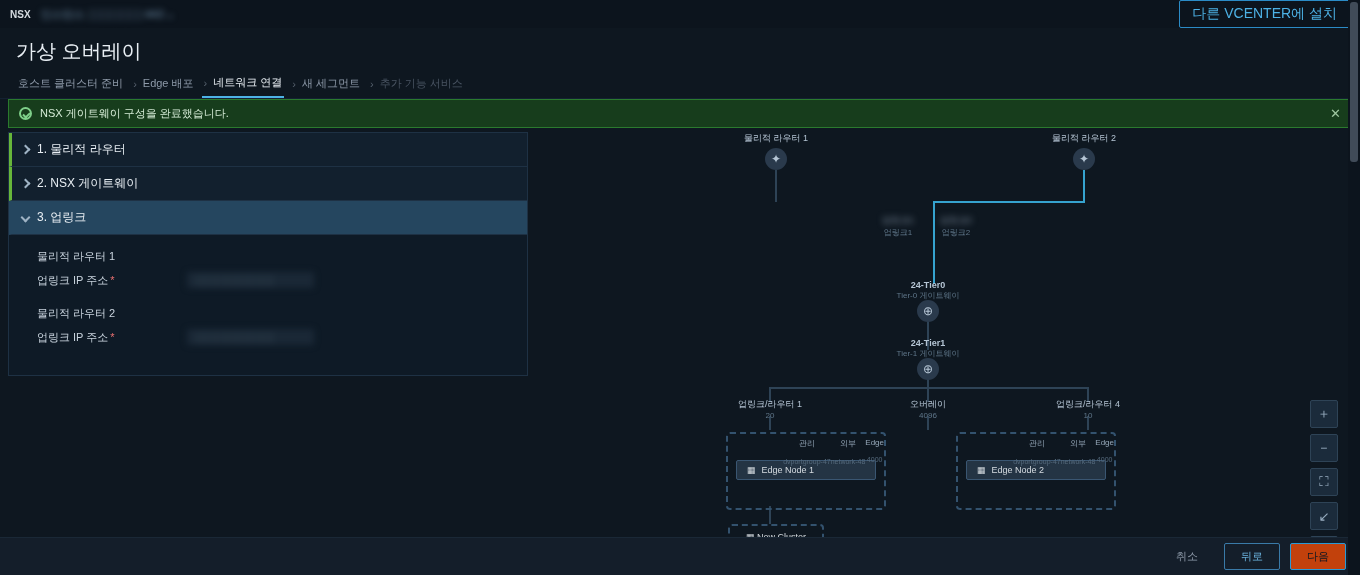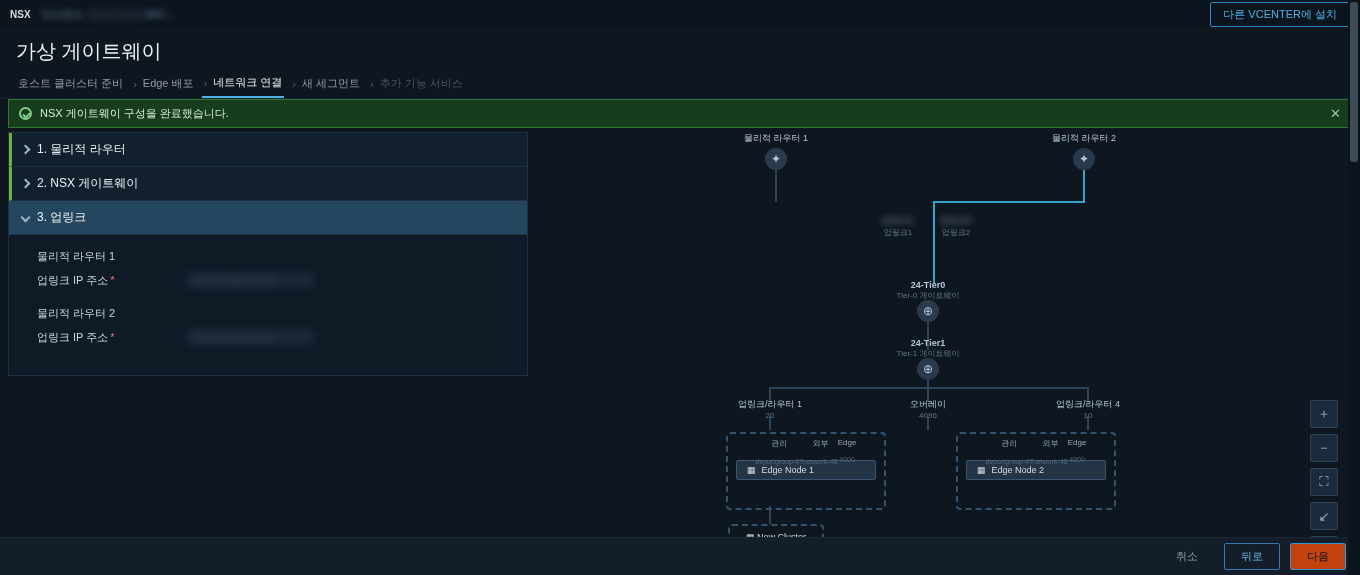--- a/index.html
+++ b/index.html
@@ -3,21 +3,21 @@
 <meta charset="utf-8">
 <style>
   html,body{margin:0;padding:0;height:100%;font-family:"Segoe UI",Arial,sans-serif;font-size:12px;color:#d5dbe0;background:#161b24;}
   *{box-sizing:border-box;}
   .shell{width:1360px;height:575px;position:relative;background:#0e1720;overflow:hidden;}
   
   .topbar{height:28px;padding:0 10px;display:flex;align-items:center;color:#8e9aa9;background:#0c141d;}
   .topbar .brand{color:#d5dbe0;font-weight:600;font-size:10px;margin-right:10px;}
   .topbar .instance{color:#6d8da8;font-size:11px;}
   .topbar .chev{margin-left:2px;}
-  .install-btn{margin-left:auto;border:1px solid #2b8bc6;color:#4db2e6;padding:4px 12px;font-size:11px;border-radius:2px;background:transparent;cursor:pointer;}
+  .install-btn{margin-left:auto;border:1px solid #2b8bc6;color:#4db2e6;padding:4px 12px;font-size:14px;border-radius:2px;background:transparent;cursor:pointer;}
   
   .titlebar{padding:10px 16px 4px;font-size:20px;color:#e9eff4;}
   
   .steptabs{display:flex;align-items:center;gap:6px;padding:0 16px;height:30px;border-bottom:1px solid #132131;}
   .step{display:flex;align-items:center;color:#8e9aa9;font-size:11px;gap:6px;padding:6px 2px;cursor:pointer;}
   .step .gt{color:#56616d;}
   .step.active{color:#e9eff4;border-bottom:2px solid #4db2e6;}
   .step.disabled{color:#495462;cursor:default;}
   
   .banner{display:flex;align-items:center;gap:8px;background:#173d1c;border:1px solid #2b7a2e;color:#d5ebd6;font-size:11px;padding:6px 10px;margin:0 8px;}
@@ -40,21 +40,21 @@
   .acc-body .v{color:#4d5c6b;background:#1a2836;padding:2px 40px 2px 8px;border-radius:2px;letter-spacing:1px;}
   
   .graphpane{flex:1;position:relative;margin-left:8px;}
   .graph{position:relative;width:100%;height:410px;}
   .graph svg{position:absolute;inset:0;width:100%;height:100%;}
   .node-lbl{position:absolute;color:#b5c5d4;font-size:9px;text-align:center;transform:translateX(-50%);}
   .node-sub{color:#5f7689;font-size:8px;display:block;}
   .node-icon{width:22px;height:22px;border-radius:50%;background:#2a3a4c;display:flex;align-items:center;justify-content:center;color:#b5c5d4;}
   .abs{position:absolute;transform:translateX(-50%);}
   .edge-box{position:absolute;border:2px dashed #33526e;border-radius:4px;padding:26px 8px 28px;}
-  .edge-box .hdr{position:absolute;top:4px;left:0;right:0;display:flex;justify-content:center;font-size:8px;color:#97a9ba;}
+  .edge-box .hdr{position:absolute;top:4px;left:0;right:0;display:flex;justify-content:flex-end;font-size:8px;color:#97a9ba;}
   .edge-box .hdr span{display:block;text-align:center;}
   .edge-box .hdr .sub{color:#556a7d;font-size:7px;}
   .edge-node{display:flex;align-items:center;gap:6px;background:#243444;border:1px solid #3a5672;padding:4px 10px;border-radius:2px;font-size:9px;color:#d5dbe0;}
   .cluster-box{position:absolute;border:2px dashed #33526e;border-radius:4px;padding:6px 16px 4px;font-size:9px;color:#d5dbe0;}
   
   .dt{position:absolute;right:14px;top:268px;display:flex;flex-direction:column;gap:6px;}
   .dt button{width:28px;height:28px;background:#1b2b3b;border:1px solid #2e4356;border-radius:2px;color:#98adc0;display:flex;align-items:center;justify-content:center;cursor:pointer;}
   
   .footer{position:absolute;left:0;right:0;bottom:0;height:38px;background:#141e2a;border-top:1px solid #1a2836;display:flex;align-items:center;justify-content:flex-end;padding:8px 14px;gap:10px;}
   .btn{padding:5px 16px;font-size:11px;border-radius:2px;cursor:pointer;}
@@ -70,21 +70,21 @@
 <div class="shell">
 
   <div class="topbar">
     <span class="brand">NSX</span>
     <span class="instance blur">
       <span>인스턴스 ░░░░░░░:443</span><span class="chev">⌄</span>
     </span>
     <button class="install-btn">다른 VCENTER에 설치</button>
   </div>
 
-  <div class="titlebar">가상 게이트웨이</div>
+  <div class="titlebar">가상 오버레이</div>
 
   <div class="steptabs">
     <div class="step">
         <span>호스트 클러스터 준비</span>
       </div>
     <div class="step">
         <span class="gt">›</span>
         <span>Edge 배포</span>
       </div>
     <div class="step active">

